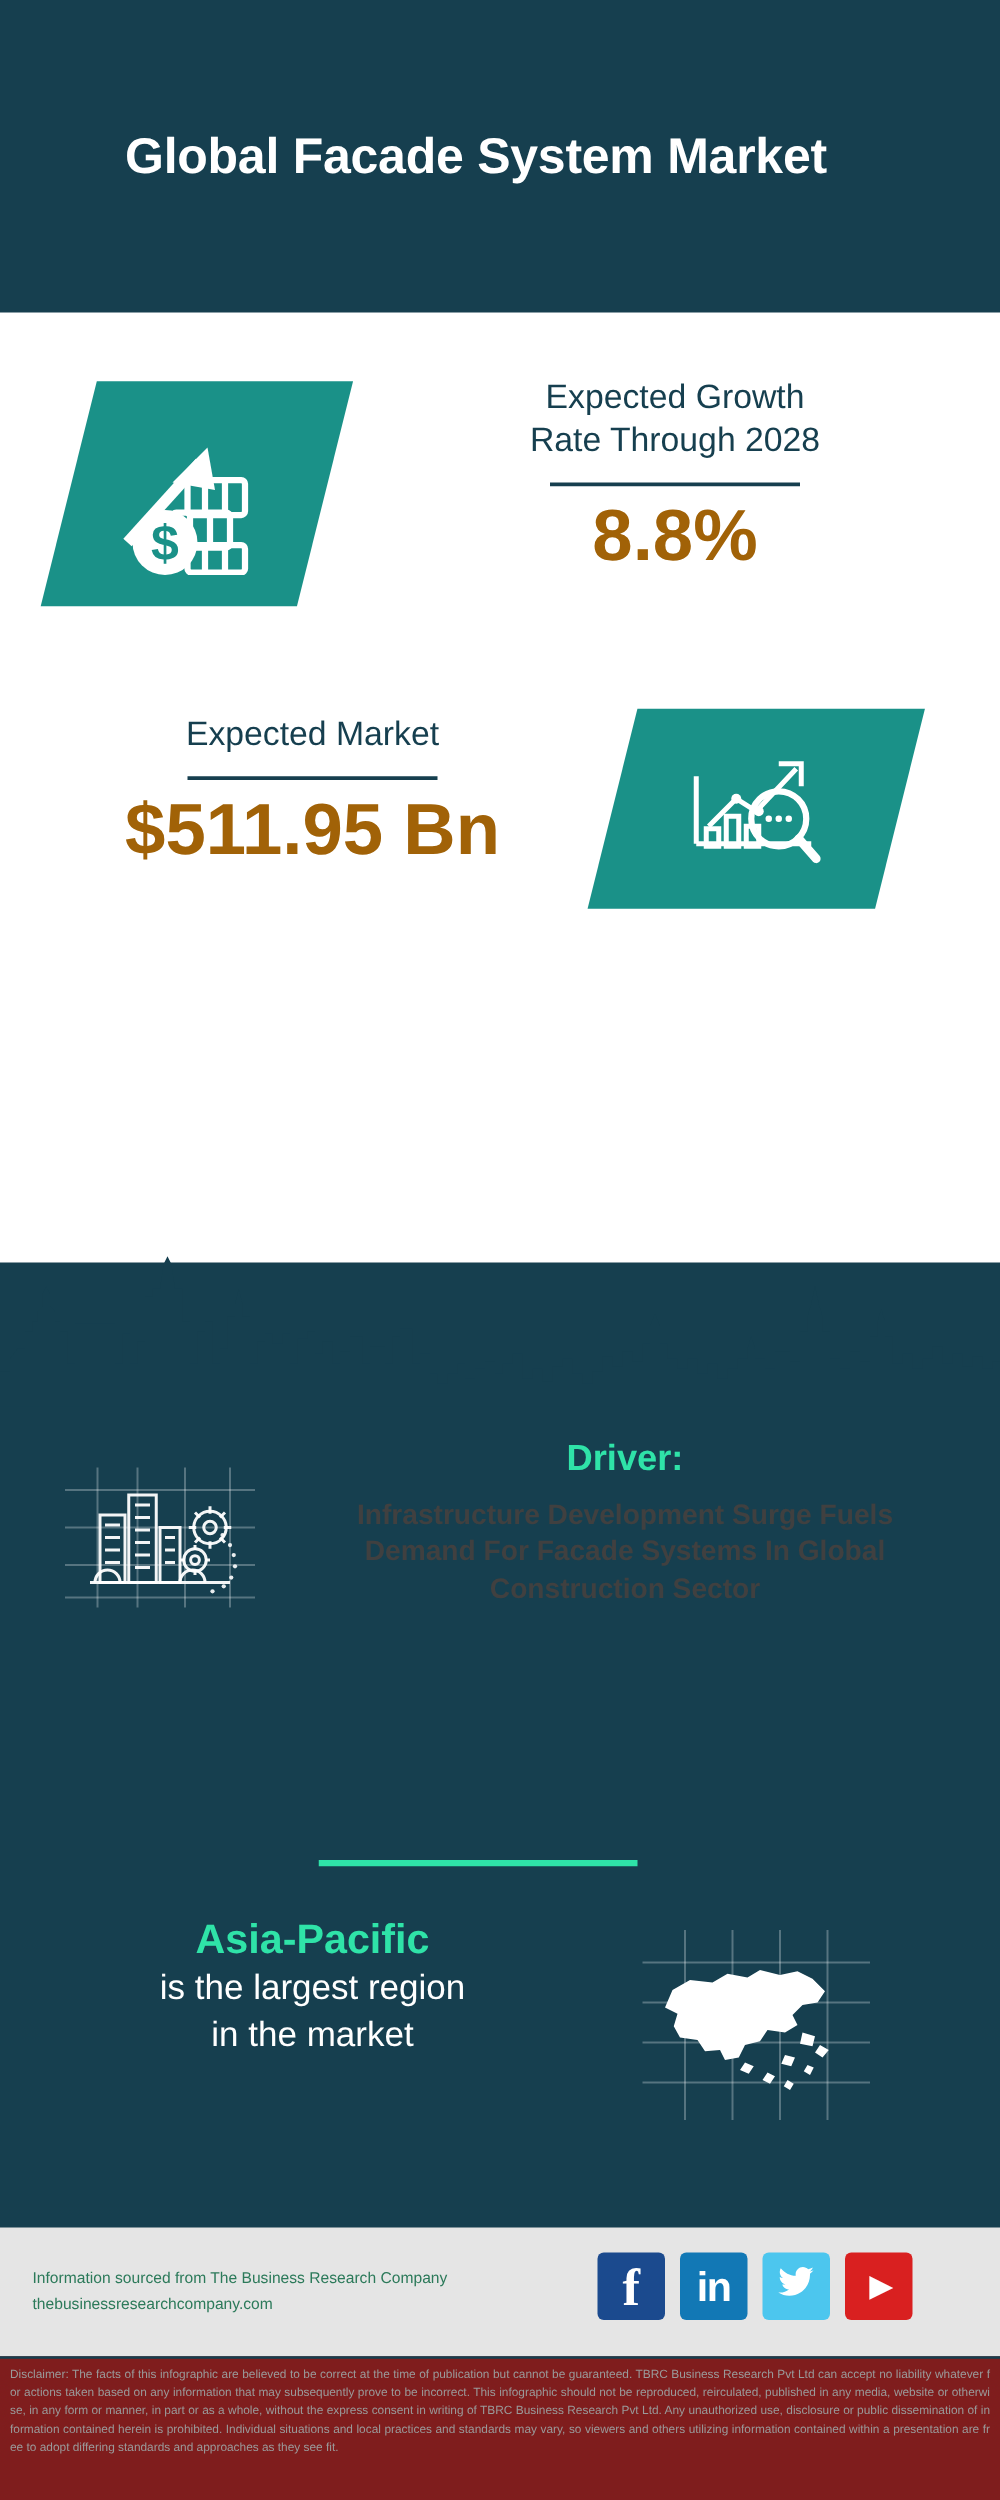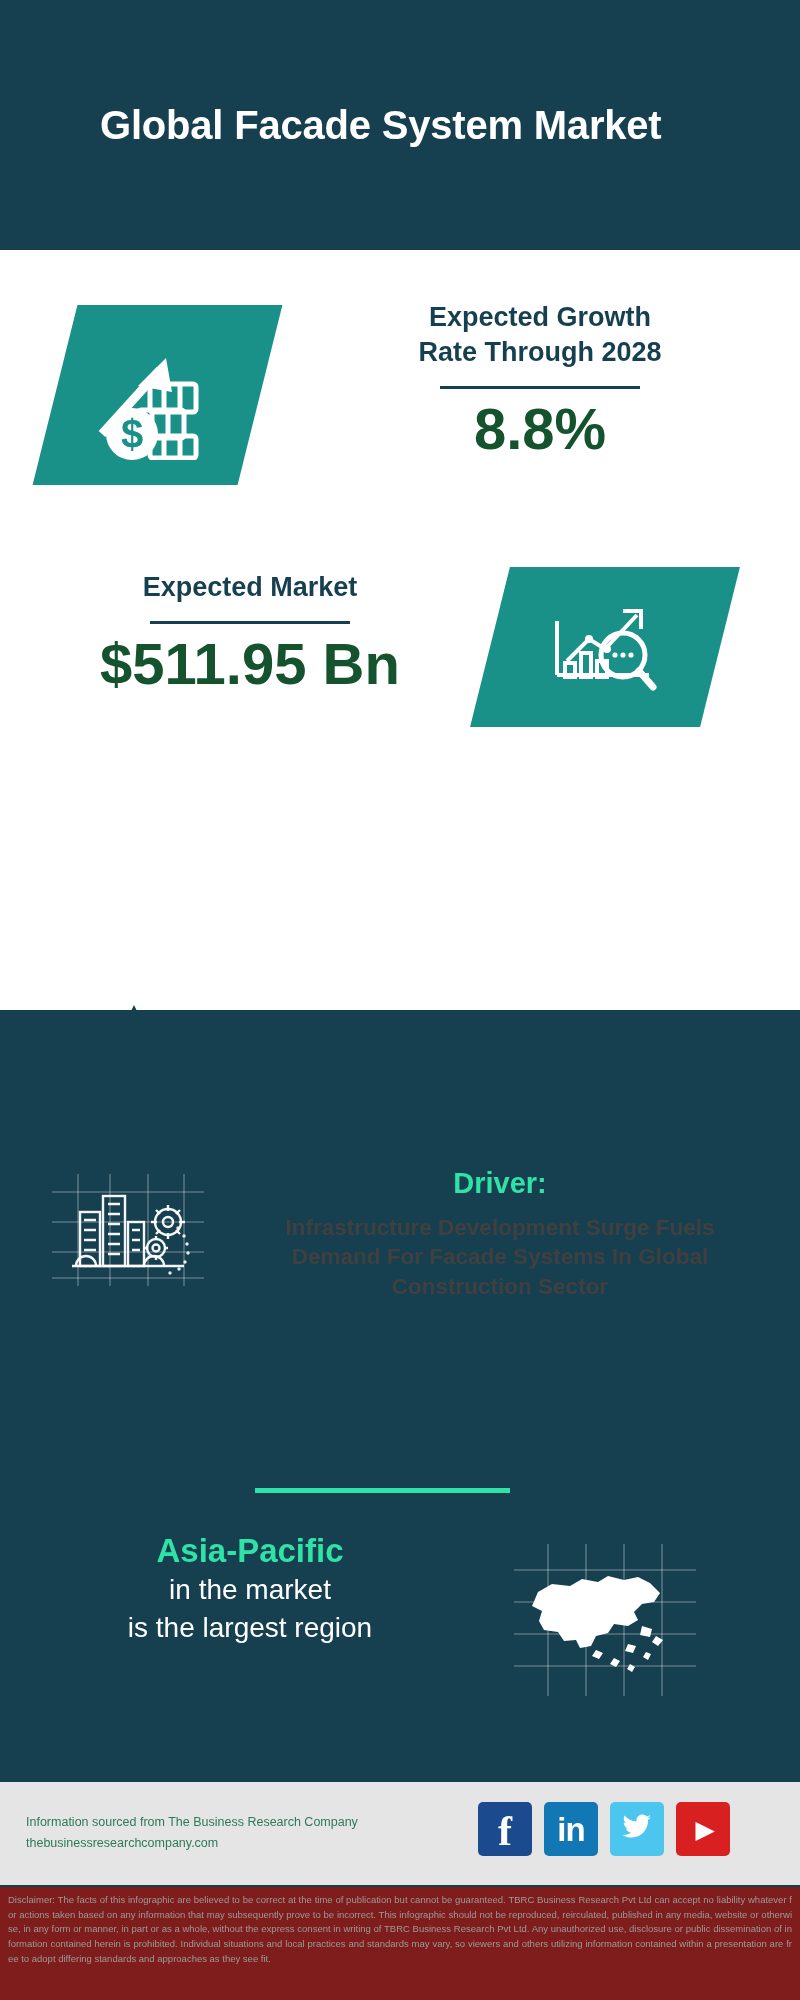--- a/index.html
+++ b/index.html
@@ -31,27 +31,27 @@
     background:#1a9188;
     transform:skewX(-14deg);
     display:flex; align-items:center; justify-content:center;
   }
   .para-badge > .gfx { transform:skewX(14deg); }
   .growth-badge { left:55px; top:55px; }
   .growth-text {
     position:absolute; left:330px; top:50px; width:420px; text-align:center;
   }
   .stat-label {
-    color:#163f4f; font-size:27px; font-weight:bold; line-height:1.3;
+    color:#163f4f; font-size:27px; font-weight:normal; line-height:1.3;
   }
   .rule-dark {
     width:200px; height:3px; background:#163f4f; margin:16px auto 10px auto;
   }
   .stat-value-teal {
-    color:#14532d; font-size:58px; font-weight:bold; line-height:1.05;
+    color:#a16207; font-size:58px; font-weight:bold; line-height:1.05;
   }
 
   
   .stat-size {
     position:absolute; left:0; top:545px; width:800px; height:250px;
   }
   .size-text {
     position:absolute; left:40px; top:25px; width:420px; text-align:center;
   }
   .size-badge { left:490px; top:22px; width:230px; height:160px; }
@@ -68,21 +68,21 @@
   .skyline svg { display:block; width:800px; height:130px; }
 
   
   .driver-block {
     position:absolute; left:0; top:1150px; width:800px;
   }
   .driver-icon {
     position:absolute; left:48px; top:20px; width:160px; height:120px;
   }
   .driver-text {
-    position:absolute; left:250px; top:16px; width:500px; text-align:center;
+    position:absolute; left:250px; top:0px; width:500px; text-align:center;
   }
   .driver-heading {
     color:#2fe3a8; font-size:29px; font-weight:bold; line-height:1.2;
   }
   .driver-body {
     color:#404040; font-size:22.5px; font-weight:bold; line-height:1.32;
     margin-top:12px;
   }
   .mint-rule {
     position:absolute; left:255px; top:1488px;
@@ -257,22 +257,22 @@
       <div class="driver-heading">Driver:</div>
       <div class="driver-body">Infrastructure Development Surge Fuels Demand For Facade Systems In Global Construction Sector</div>
     </div>
   </div>
 
   <div class="mint-rule"></div>
 
   <div class="region-block">
     <div class="region-text">
       <div class="region-name">Asia-Pacific</div>
+      <div class="region-sub">is the largest region</div>
       <div class="region-sub">in the market</div>
-      <div class="region-sub">is the largest region</div>
     </div>
     <div class="region-map">
       <svg class="icon-svg" width="190" height="160" viewBox="0 0 190 160" fill="none">
         <g stroke="#ffffff" stroke-opacity="0.28" stroke-width="1.6">
           <path d="M38 4 V156 M76 4 V156 M114 4 V156 M152 4 V156"></path>
           <path d="M4 30 H186 M4 62 H186 M4 94 H186 M4 126 H186"></path>
         </g>
         <path fill="#ffffff" d="M28 52 l14-8 18 2 12-7 16 3 10-6 16 4 14-3 12 6 10 10 -6 9 -12 2 -8 8 4 8 -10 6 -14-2 -6 9 -12 3 -5 10 -11 2 -4-8 -12 1 -6-9 -14-2 -5-9 3-10 -10-5 z
                                    M132 86 l10 3 -2 8 -10-2 z
                                    M118 104 l8 2 -3 7 -8-2 z

